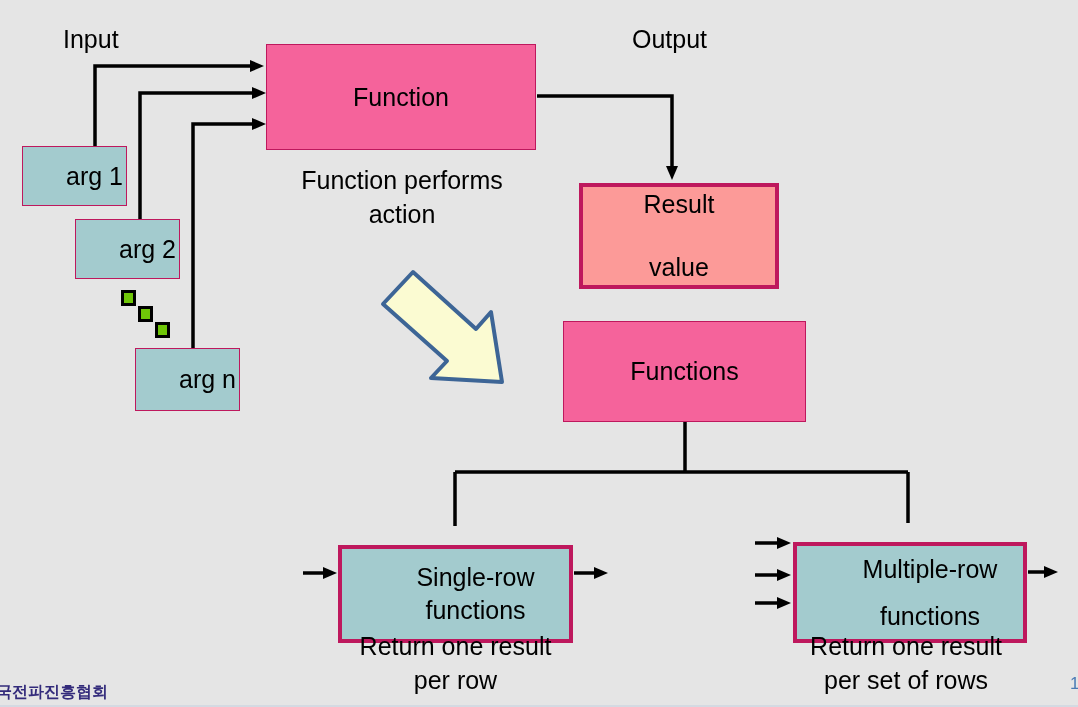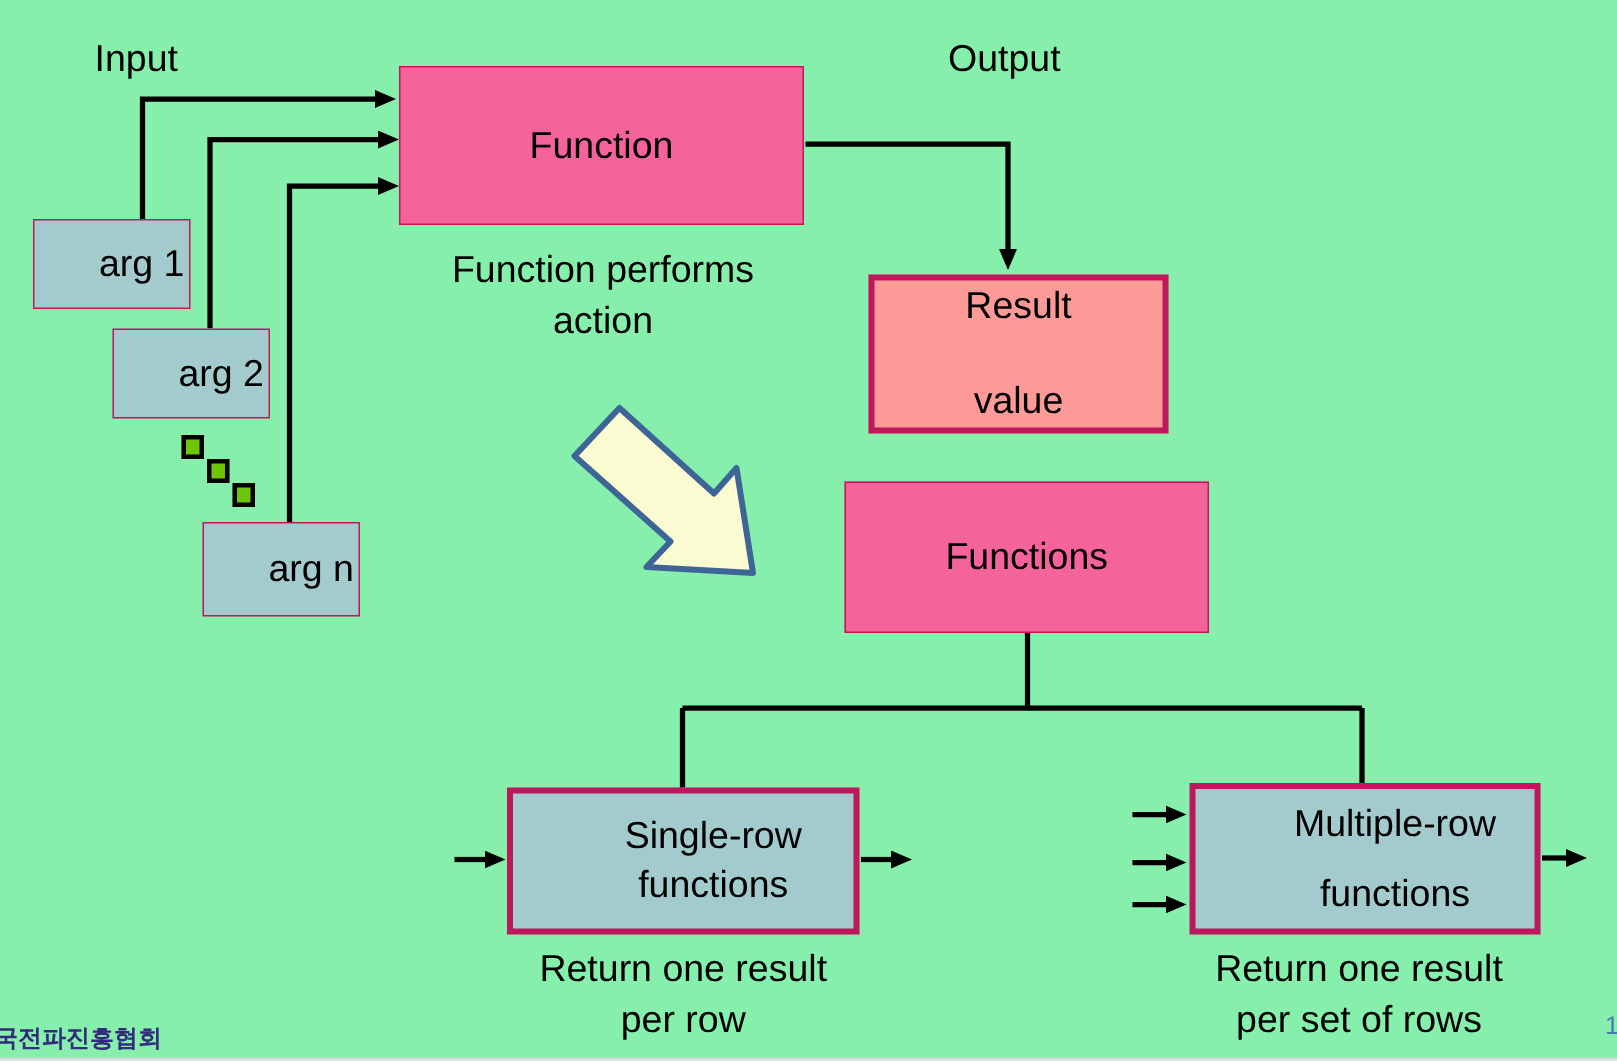--- a/index.html
+++ b/index.html
@@ -1,31 +1,31 @@
 <!DOCTYPE html>
 <html style="--pink: #f5639b; --salmon: #fc9a98; --teal: #a3cbce; --green-square: #6fc608; --arrow-fill: #fbfbd2; --arrow-border: #3d6596; --logo-color: #332b7b; --page-color: #4a7ab5;"><head>
 <meta charset="utf-8">
 <style>
   html,body{margin:0;padding:0;background:#fff;}
   #slide{
-    position:relative;width:1078px;height:707px;background:#86efac;overflow:hidden;
+    position:relative;width:1078px;height:707px;background:#e5e5e5;overflow:hidden;
     font-family:"Liberation Sans","DejaVu Sans",sans-serif;color:#000;
   }
   #connectors{position:absolute;left:0;top:0;z-index:0;}
   .conn{stroke:#000;stroke-width:3.5;fill:none;}
   .block-arrow{fill:var(--arrow-fill);stroke:var(--arrow-border);stroke-width:4;stroke-linejoin:round;}
   .box{
     position:absolute;z-index:1;box-sizing:border-box;border:1px solid #be185d;
     display:flex;flex-direction:column;align-items:center;justify-content:center;
     font-size:25px;line-height:33px;text-align:center;
   }
   .pink{background:var(--pink);}
   .salmon{background:var(--salmon);border-width:4px;gap:30px;}
   .teal{background:var(--teal);padding-left:40px;}
-  .bthick{border-width:4px;}
+  .bthick{border-width:4px;margin-top:20px;}
   .label{position:absolute;z-index:1;font-size:25px;line-height:35px;white-space:nowrap;}
   .caption{position:absolute;z-index:1;font-size:25px;line-height:34px;text-align:center;}
   .dot{
     position:absolute;z-index:1;box-sizing:border-box;width:15px;height:16px;
     border:3px solid #000;background:var(--green-square);
   }
   #logo{
     position:absolute;z-index:2;left:-4px;top:682px;font-size:16px;font-weight:bold;
     color:var(--logo-color);letter-spacing:0px;white-space:nowrap;
     font-family:"Liberation Sans","DejaVu Sans",sans-serif;

